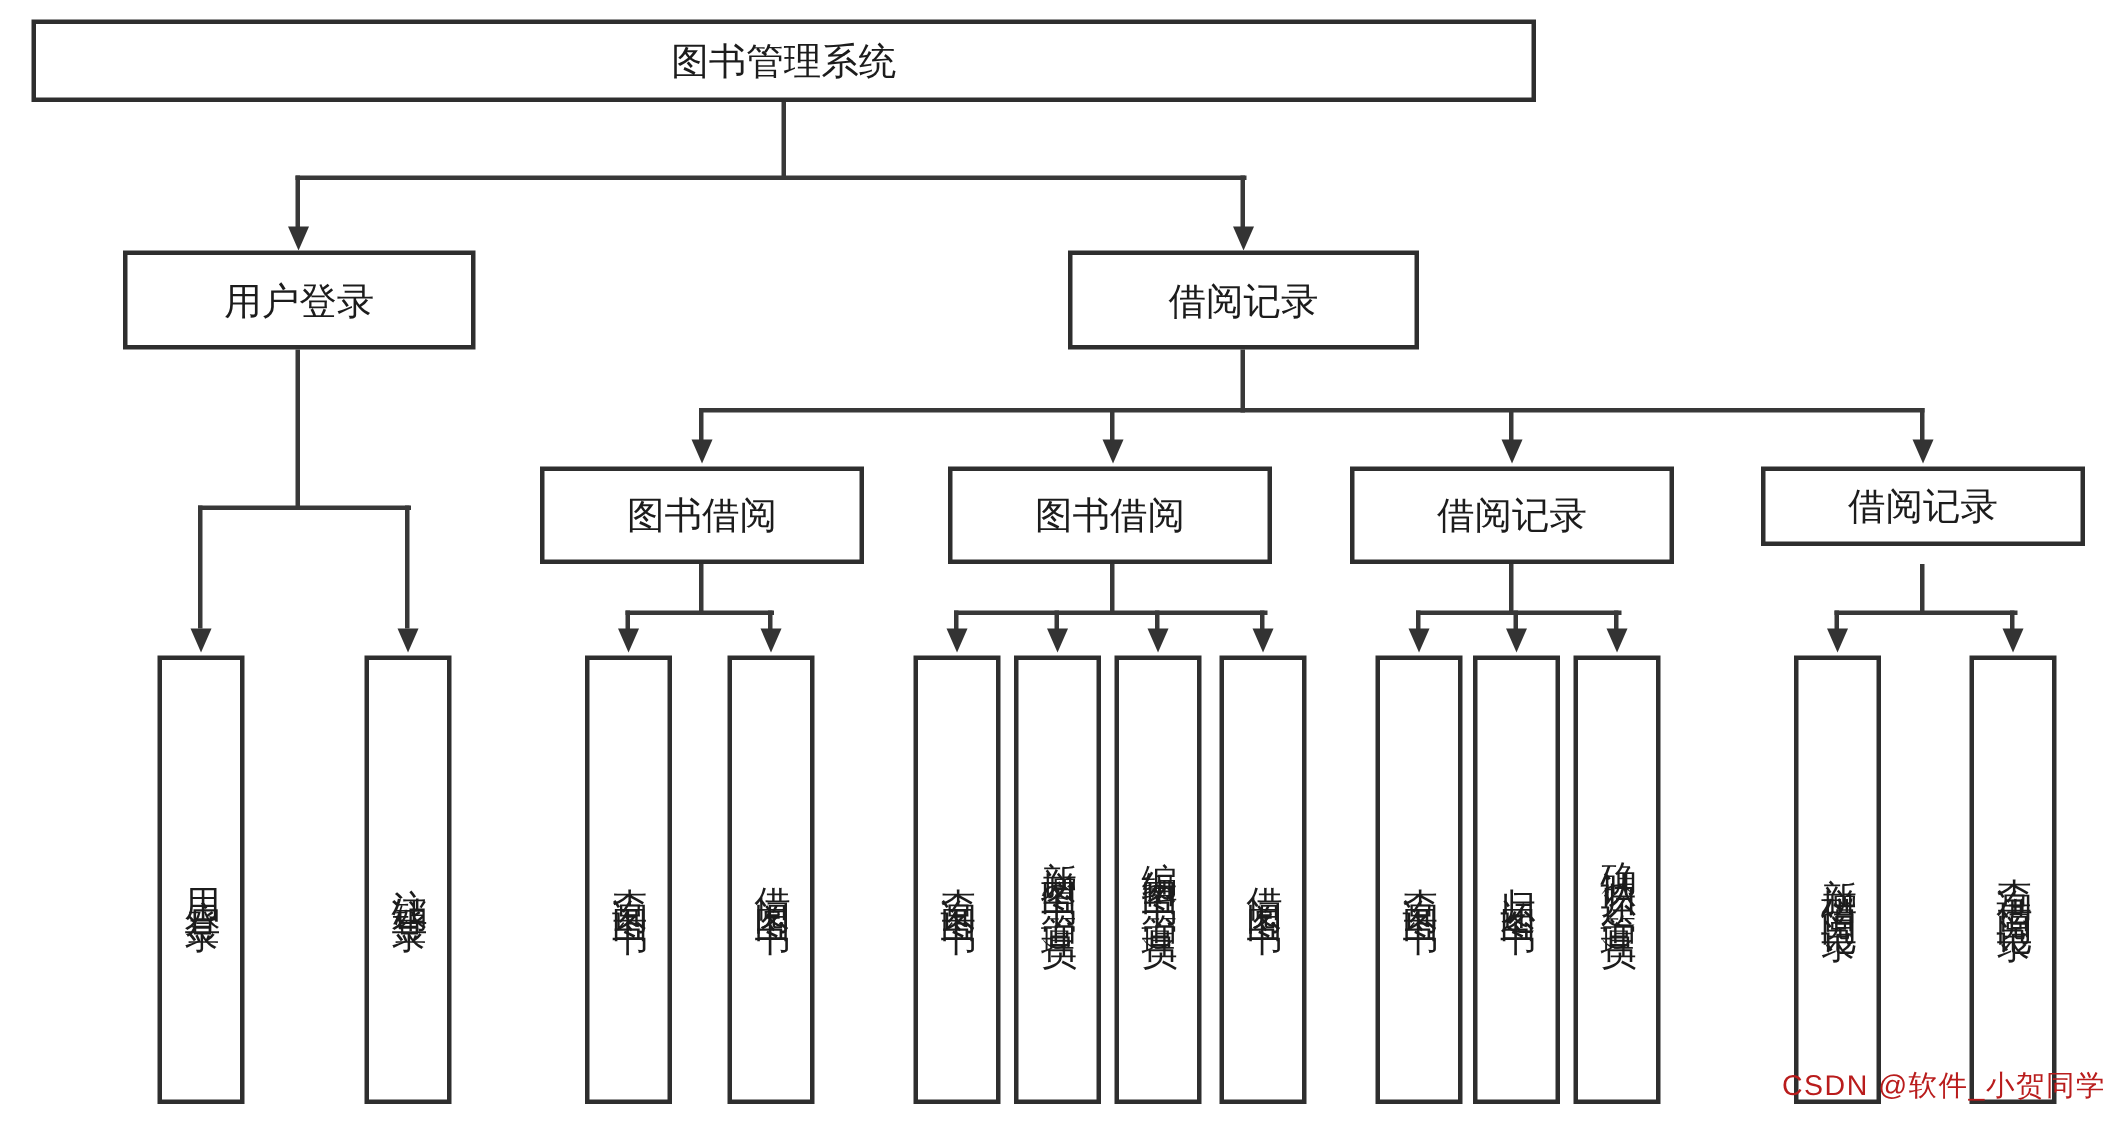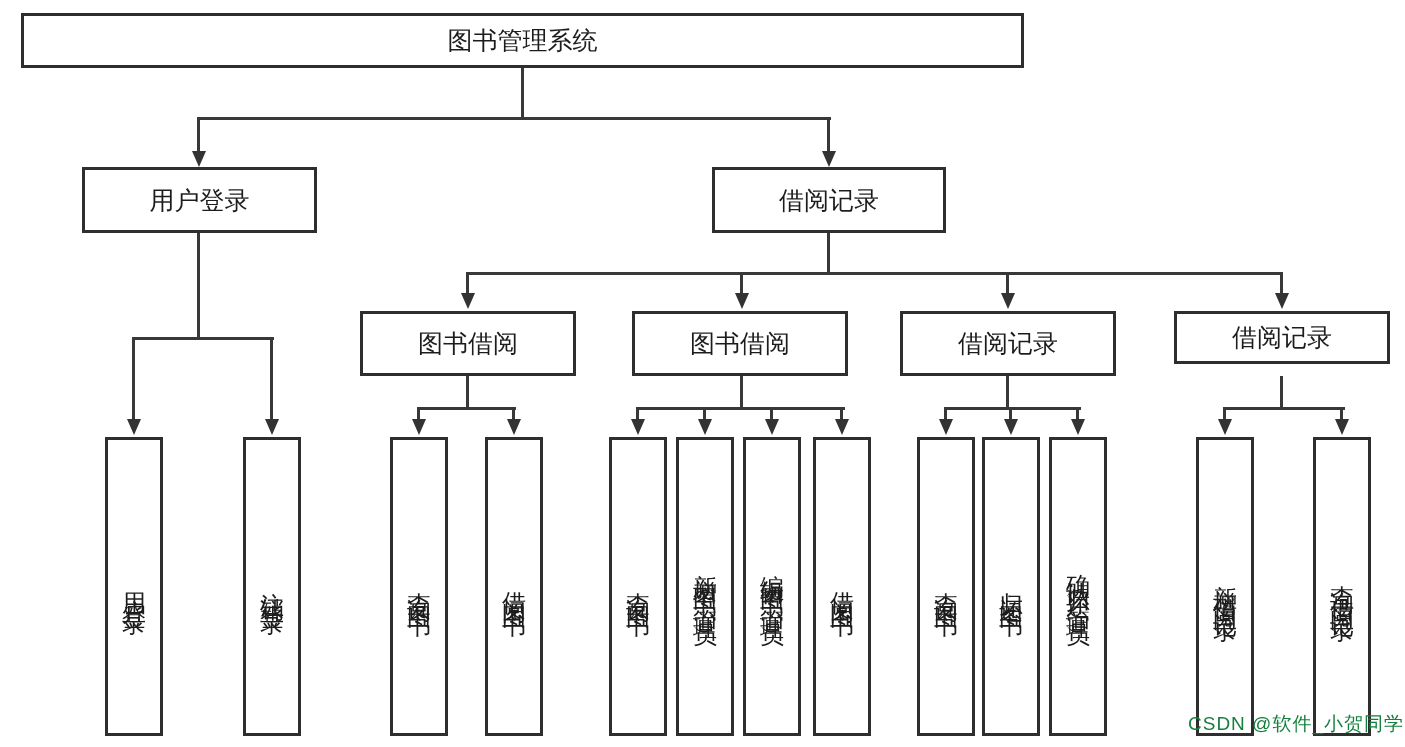--- a/index.html
+++ b/index.html
@@ -19,21 +19,21 @@
   }
   .vline { position:absolute; width:3px; background:#383838; }
   .hline { position:absolute; height:3px; background:#383838; }
   .tri {
     position:absolute; width:0; height:0;
     border-left:7px solid transparent; border-right:7px solid transparent;
     border-top:16px solid #333333;
   }
   #watermark {
     position:absolute; left:1188px; top:711px; z-index:10;
-    font-size:19px; letter-spacing:1px; color:#15803d; white-space:nowrap;
+    font-size:19px; letter-spacing:1px; color:#b91c1c; white-space:nowrap;
   }
 </style>
 </head>
 <body>
 
 <div id="canvas">
 
   <div class="box" style="left:21px;top:13px;width:1003px;height:55px;">图书管理系统</div>
 
   <div class="vline" style="left:521px;top:68px;height:52px;"></div>

